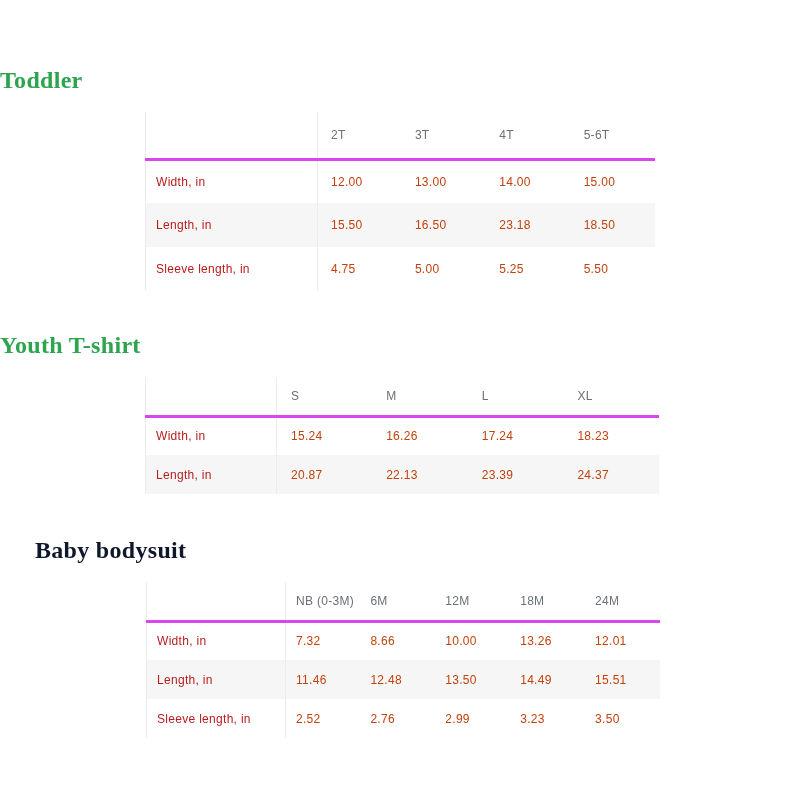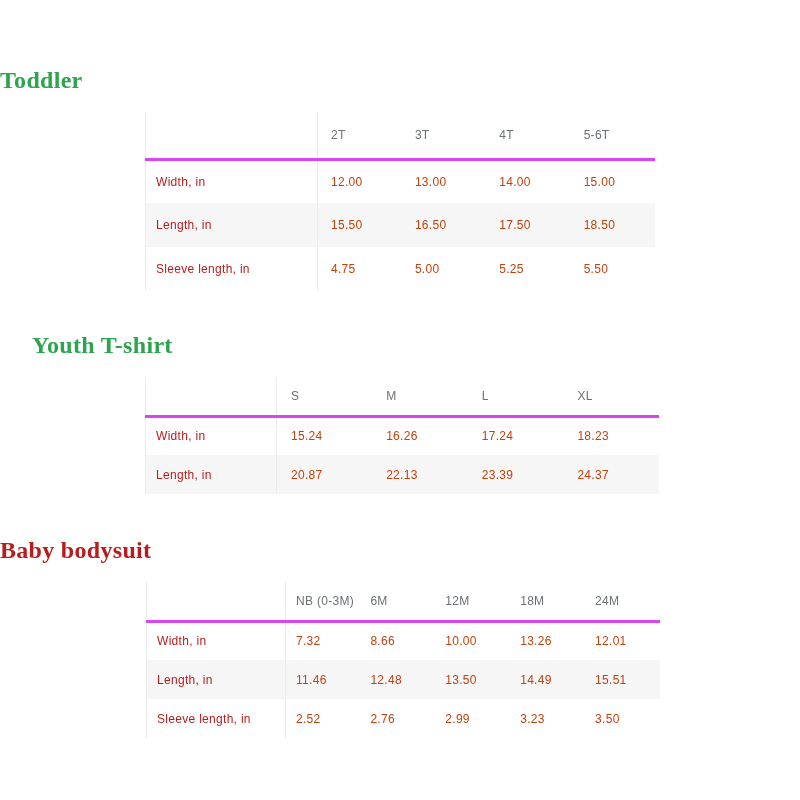--- a/index.html
+++ b/index.html
@@ -104,36 +104,36 @@
           <th class="label-col">Width, in</th>
           <td>12.00</td>
           <td>13.00</td>
           <td>14.00</td>
           <td>15.00</td>
         </tr>
         <tr>
           <th class="label-col">Length, in</th>
           <td>15.50</td>
           <td>16.50</td>
-          <td>17.50</td>
+          <td>23.18</td>
           <td>18.50</td>
         </tr>
         <tr>
           <th class="label-col">Sleeve length, in</th>
           <td>4.75</td>
           <td>5.00</td>
           <td>5.25</td>
           <td>5.50</td>
         </tr>
       </tbody>
     </table>
   </section>
 
   <section class="sec-youth">
-    <h2 class="section-title" style="color: rgb(45, 164, 78); padding-left: 32px;">Youth T-shirt</h2>
+    <h2 class="section-title" style="color: rgb(45, 164, 78);">Youth T-shirt</h2>
     <table class="size-table t2">
       <colgroup>
         <col class="c-label">
           <col>
           <col>
           <col>
           <col>
       </colgroup>
       <thead>
         <tr>
@@ -157,21 +157,21 @@
           <td>20.87</td>
           <td>22.13</td>
           <td>23.39</td>
           <td>24.37</td>
         </tr>
       </tbody>
     </table>
   </section>
 
   <section class="sec-baby">
-    <h2 class="section-title" style="color: #b91c1c;">Baby bodysuit</h2>
+    <h2 class="section-title" style="color: #0f172a; padding-left: 35px;">Baby bodysuit</h2>
     <table class="size-table t3">
       <colgroup>
         <col class="c-label">
           <col>
           <col>
           <col>
           <col>
           <col>
       </colgroup>
       <thead>

